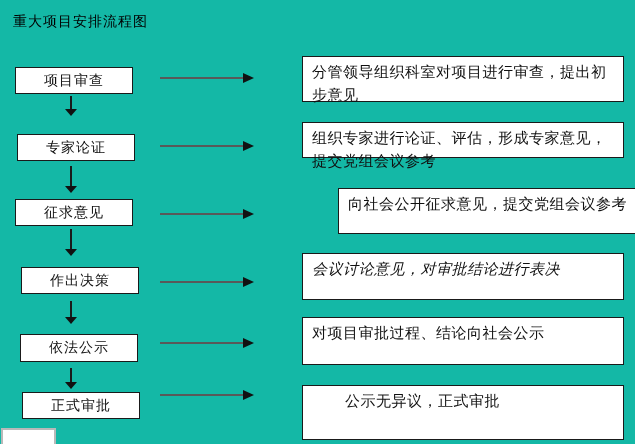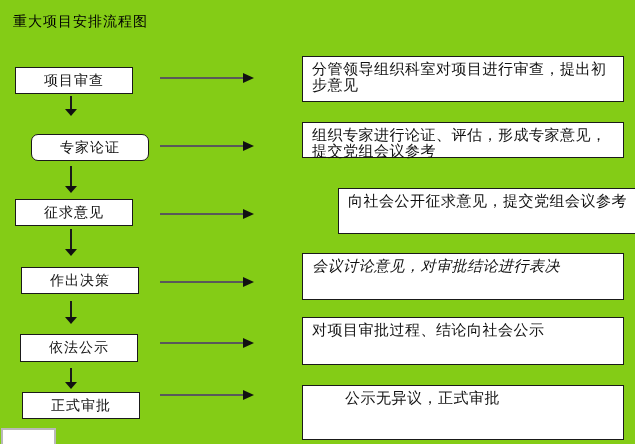--- a/index.html
+++ b/index.html
@@ -1,41 +1,41 @@
 <!DOCTYPE html>
 <html><head>
 <meta charset="utf-8">
 <style>
   html,body{margin:0;padding:0;background:#fff;}
   .canvas{
-    position:relative;width:635px;height:444px;background:#84cc16;
+    position:relative;width:635px;height:444px;background:#14b8a6;
     font-family:"DejaVu Sans","Liberation Sans",sans-serif;color:#111;
     overflow:hidden;
   }
   .title{
     position:absolute;left:13px;top:13px;font-size:14px;letter-spacing:1px;color:#000;
   }
   
   .step-box{
     position:absolute;box-sizing:border-box;width:118px;height:27px;
     border:1.5px solid #1a1a1a;background:#fff;
     display:flex;align-items:center;padding-left:28px;
     font-size:14px;letter-spacing:1px;
   }
   .b1{left:15px;top:67px;}
-  .b2{left:31px;top:134px;border-radius:7px;}
+  .b2{left:17px;top:134px;}
   .b3{left:15px;top:199px;}
   .b4{left:21px;top:267px;}
   .b5{left:20px;top:334px;height:28px;}
   .b6{left:22px;top:392px;}
   
   .desc-box{
     position:absolute;box-sizing:border-box;left:302px;width:322px;
     border:1.5px solid #1a1a1a;background:#fff;
-    font-size:15px;line-height:16px;padding:4px 10px 0 9px;letter-spacing:0.5px;
+    font-size:15px;line-height:23px;padding:4px 10px 0 9px;letter-spacing:0.5px;
   }
   .d1{top:56px;height:46px;}
   .d2{top:122px;height:36px;}
   .d3{top:188px;height:46px;margin-left:36px;}
   .d4{top:253px;height:47px;font-style:italic;}
   .d5{top:317px;height:48px;}
   .d6{top:385px;height:55px;padding-left:42px;}
   
   .h-arrow{position:absolute;left:160px;width:94px;height:10px;}
   .h-arrow .shaft{position:absolute;left:0;top:4px;width:83px;height:2px;background:#595959;}

